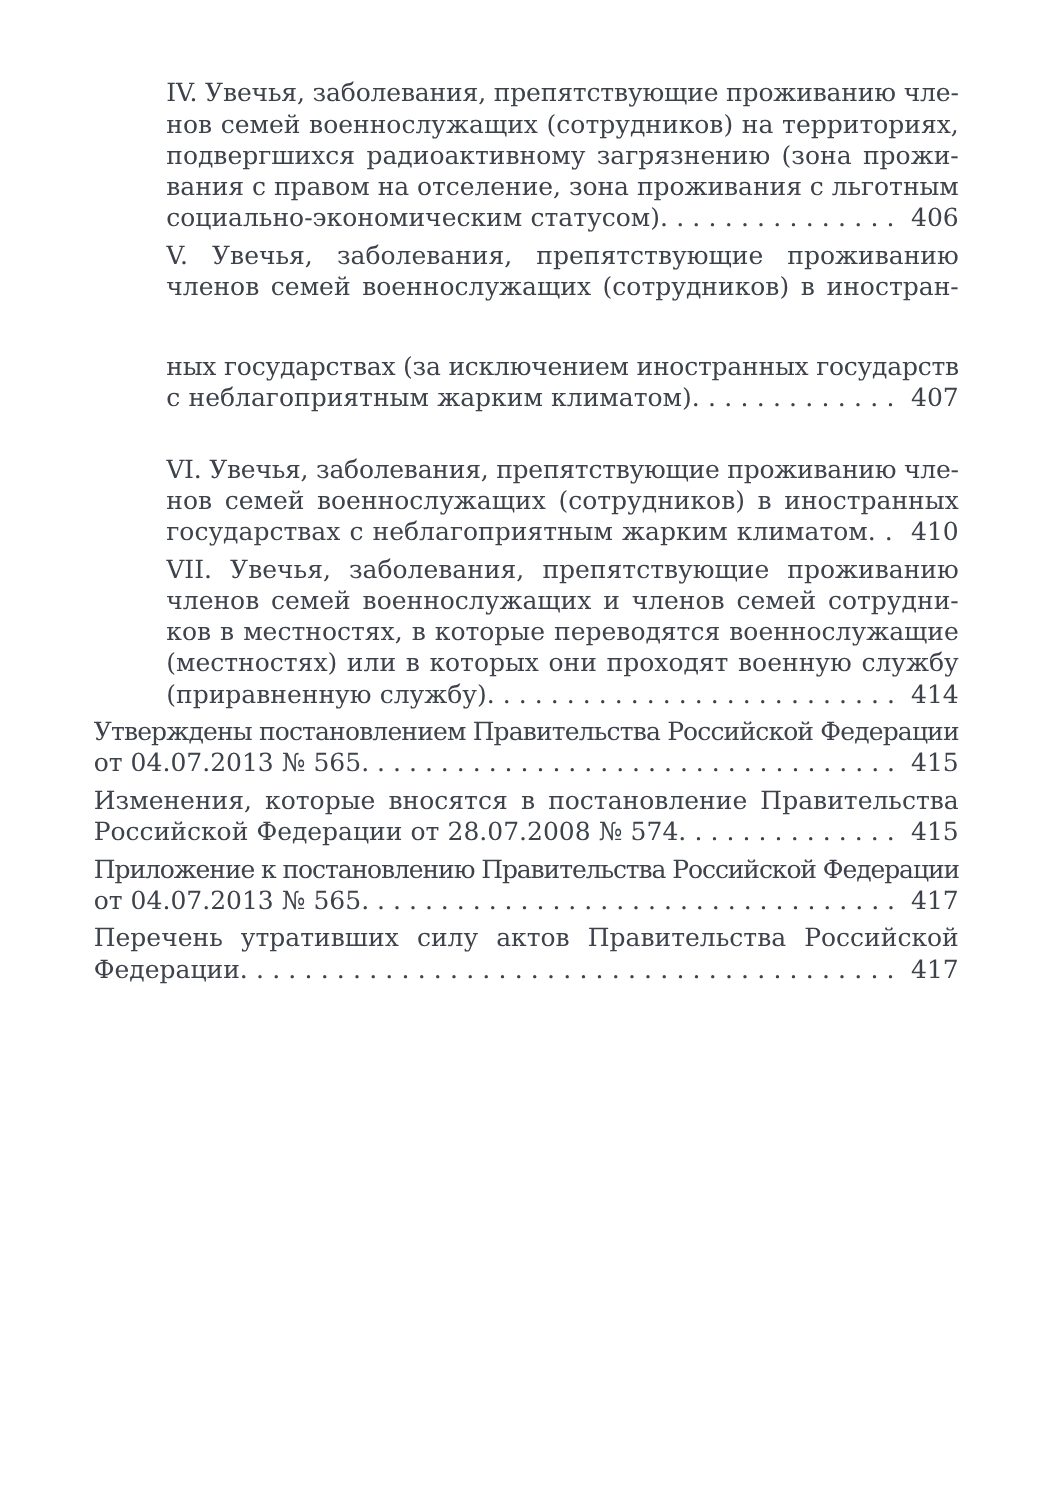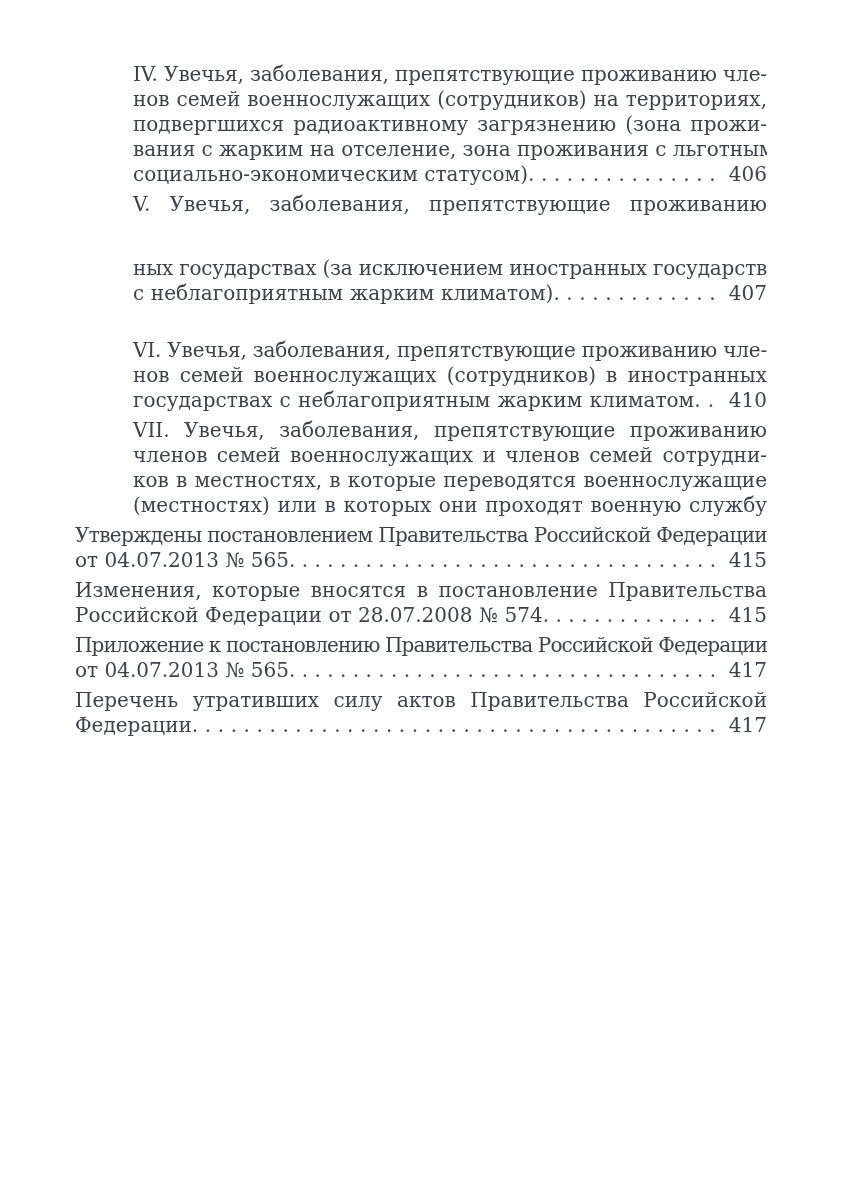--- a/index.html
+++ b/index.html
@@ -42,38 +42,40 @@
 </style>
 </head>
 <body>
 
 <div class="page">
   <div class="content">
       <div class="toc-entry indented">
         <div class="line" style="letter-spacing: -0.13px;">IV. Увечья, заболевания, препятствующие проживанию чле-</div>
         <div class="line">нов семей военнослужащих (сотрудников) на территориях,</div>
         <div class="line">подвергшихся радиоактивному загрязнению (зона прожи-</div>
-        <div class="line" style="letter-spacing: -0.04px;">вания с жарким на отселение, зона проживания с льготным</div>
+        <div class="line" style="letter-spacing: -0.04px;">вания с правом на отселение, зона проживания с льготным</div>
         <div class="line last"><span>социально-экономическим статусом)</span><span class="dots">. . . . . . . . . . . . . . . </span> <span class="num">406</span></div>
       </div>
       <div class="toc-entry indented">
         <div class="line">V. Увечья, заболевания, препятствующие проживанию</div>
+        <div class="line">членов семей военнослужащих (сотрудников) в иностран-</div>
         <div class="line" style="letter-spacing: -0.18px; margin-top: 39px;">ных государствах (за исключением иностранных государств</div>
         <div class="line last"><span>с неблагоприятным жарким климатом)</span><span class="dots">. . . . . . . . . . . . . </span> <span class="num">407</span></div>
       </div>
       <div class="toc-entry indented">
         <div class="line" style="letter-spacing: -0.2px; margin-top: 32px;">VI. Увечья, заболевания, препятствующие проживанию чле-</div>
         <div class="line">нов семей военнослужащих (сотрудников) в иностранных</div>
         <div class="line last"><span>государствах с неблагоприятным жарким климатом</span><span class="dots">. . </span> <span class="num">410</span></div>
       </div>
       <div class="toc-entry indented">
         <div class="line">VII. Увечья, заболевания, препятствующие проживанию</div>
         <div class="line">членов семей военнослужащих и членов семей сотрудни-</div>
         <div class="line">ков в местностях, в которые переводятся военнослужащие</div>
         <div class="line">(местностях) или в которых они проходят военную службу</div>
+        <div class="line last"><span>(приравненную службу)</span><span class="dots">. . . . . . . . . . . . . . . . . . . . . . . . . . </span> <span class="num">414</span></div>
       </div>
       <div class="toc-entry">
         <div class="line" style="letter-spacing: -0.68px;">Утверждены постановлением Правительства Российской Федерации</div>
         <div class="line last"><span>от 04.07.2013 № 565</span><span class="dots">. . . . . . . . . . . . . . . . . . . . . . . . . . . . . . . . . . </span> <span class="num">415</span></div>
       </div>
       <div class="toc-entry">
         <div class="line">Изменения, которые вносятся в постановление Правительства</div>
         <div class="line last"><span>Российской Федерации от 28.07.2008 № 574</span><span class="dots">. . . . . . . . . . . . . . </span> <span class="num">415</span></div>
       </div>
       <div class="toc-entry">

